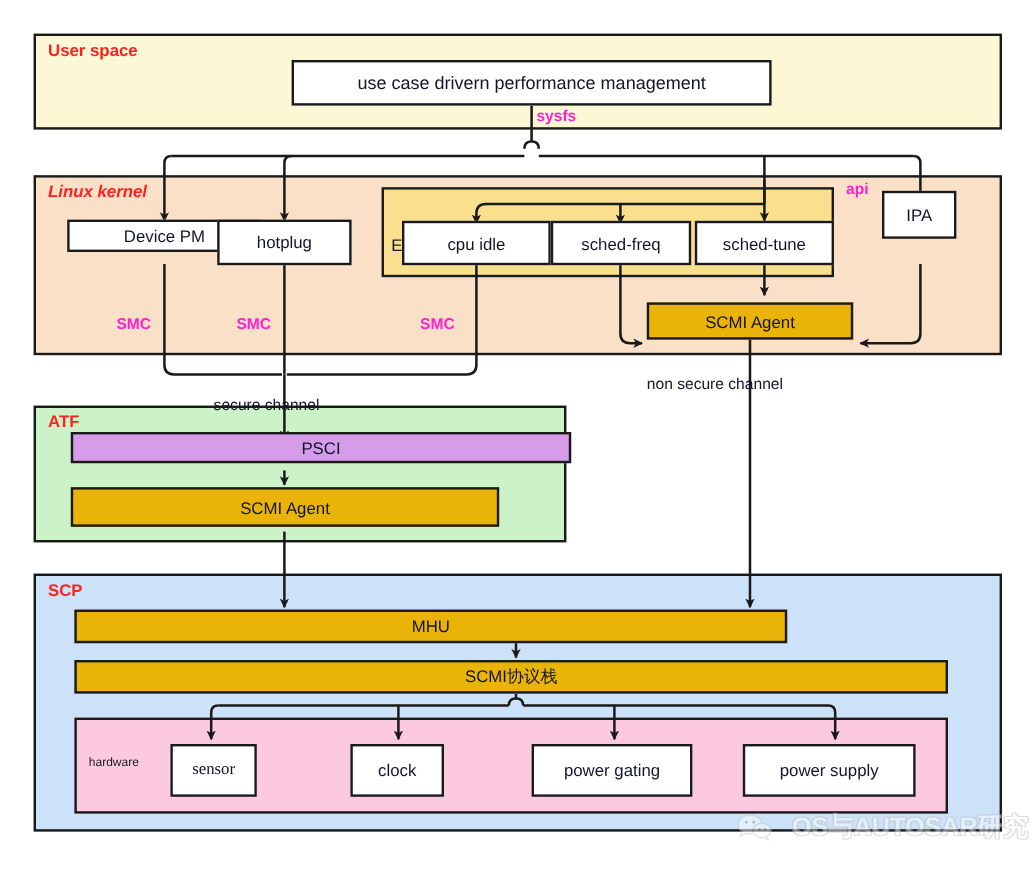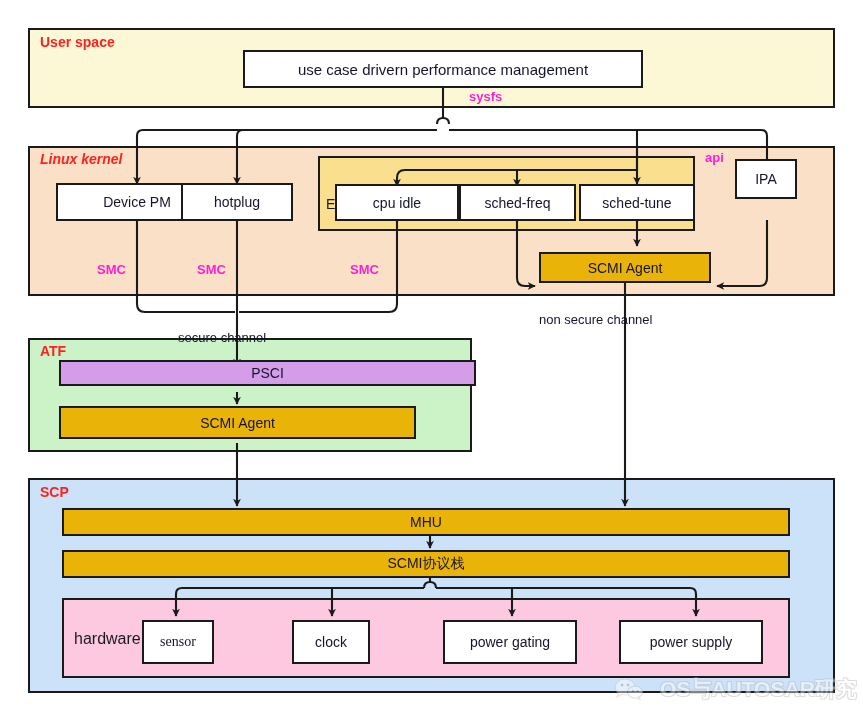--- a/index.html
+++ b/index.html
@@ -200,47 +200,47 @@
       <path d="M690,588 q6,0 6,6 L696,616" marker-end="url(#ah)"></path>
     </g>
   </svg>
 
   <div class="region-label" style="left:40px; top:34px;">User space</div>
   <div class="region-label" style="left:40px; top:151px;font-style:italic;">Linux kernel</div>
   <div class="region-label" style="left:40px; top:343px;">ATF</div>
   <div class="region-label" style="left:40px; top:484px;">SCP</div>
 
   <div class="region-label plain" style="left:326px; top:172px;margin-top:24px;">EAS</div>
-  <div class="region-label plain" style="left:74px; top:630px; font-size:16px;">hardware</div>
+  <div class="region-label plain" style="left:74px; top:630px; font-size:10px;">hardware</div>
 
   <div class="node wide" style="left:243px; top:50px; width:400px; height:38px;">use case drivern performance management</div>
 
-  <div class="node" style="left:56px; top:183px; width:162px; height:38px;">Device PM</div>
+  <div class="node" style="left:56px; top:183px; width:162px; height:27px;">Device PM</div>
   <div class="node" style="left:181px; top:183px; width:112px; height:38px;">hotplug</div>
 
   <div class="node" style="left:335px; top:184px; width:124px; height:37px;">cpu idle</div>
   <div class="node" style="left:459px; top:184px; width:117px; height:37px;">sched-freq</div>
   <div class="node" style="left:579px; top:184px; width:116px; height:37px;">sched-tune</div>
 
   <div class="node" style="left:735px; top:159px; width:62px; height:40px;">IPA</div>
 
   <div class="bar scmi" style="left:539px; top:252px; width:172px; height:31px;">SCMI Agent</div>
 
   <div class="bar psci" style="left:59px; top:360px; width:417px; height:26px;">PSCI</div>
   <div class="bar scmi" style="left:59px; top:406px; width:357px; height:33px;">SCMI Agent</div>
 
-  <div class="bar scmi" style="left:62px; top:508px; width:728px; height:28px;">MHU</div>
+  <div class="bar scmi" style="left:62px; top:508px; width:594px; height:28px;">MHU</div>
   <div class="bar scmi" style="left:62px; top:550px; width:728px; height:28px;">SCMI协议栈</div>
 
   <div class="node" style="left:142px; top:620px; width:72px; height:44px;font-family:Liberation Serif, serif;">sensor</div>
   <div class="node" style="left:292px; top:620px; width:78px; height:44px;">clock</div>
   <div class="node" style="left:443px; top:620px; width:134px; height:44px;">power gating</div>
   <div class="node" style="left:619px; top:620px; width:144px; height:44px;">power supply</div>
 
-  <div class="edge-label magenta" style="left:469px; top:89px;">sysfs</div>
+  <div class="edge-label magenta" style="left:447px; top:89px;">sysfs</div>
   <div class="edge-label magenta" style="left:705px; top:150px;">api</div>
 
   <div class="edge-label magenta" style="left:97px; top:262px;">SMC</div>
   <div class="edge-label magenta" style="left:197px; top:262px;">SMC</div>
   <div class="edge-label magenta" style="left:350px; top:262px;">SMC</div>
 
   <div class="edge-label" style="left:178px; top:302px;margin-top:28px;">secure channel</div>
   <div class="edge-label" style="left:539px; top:312px;">non secure channel</div>
 
   <div id="watermark">

